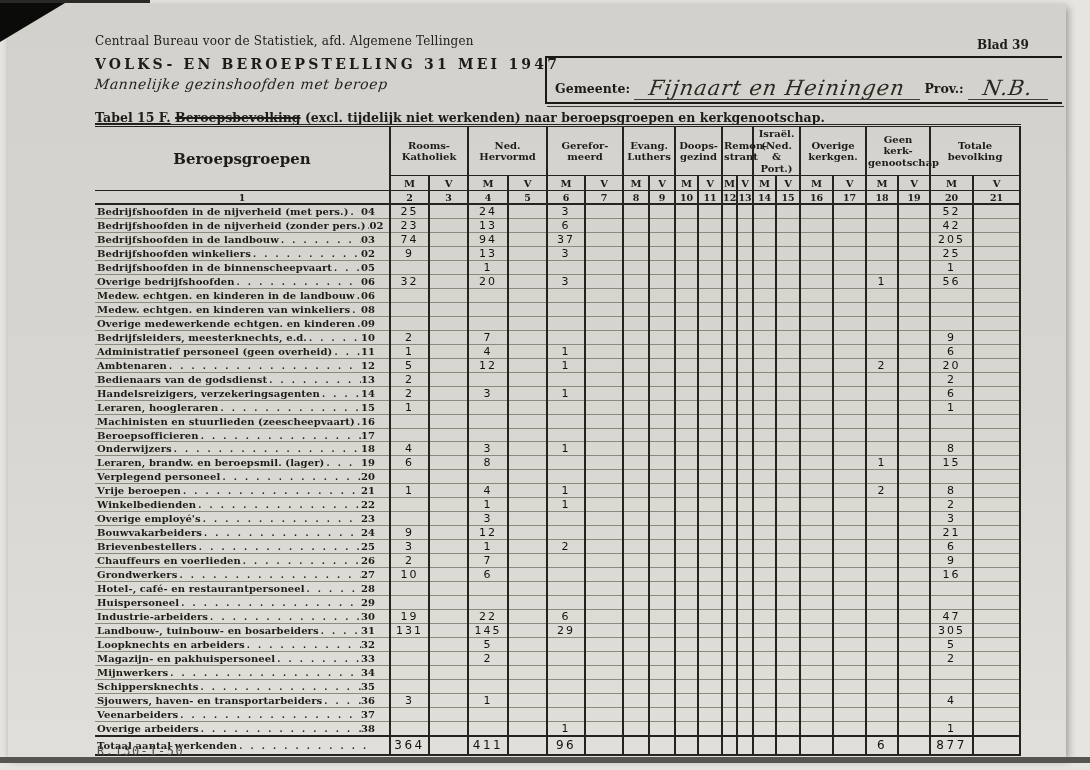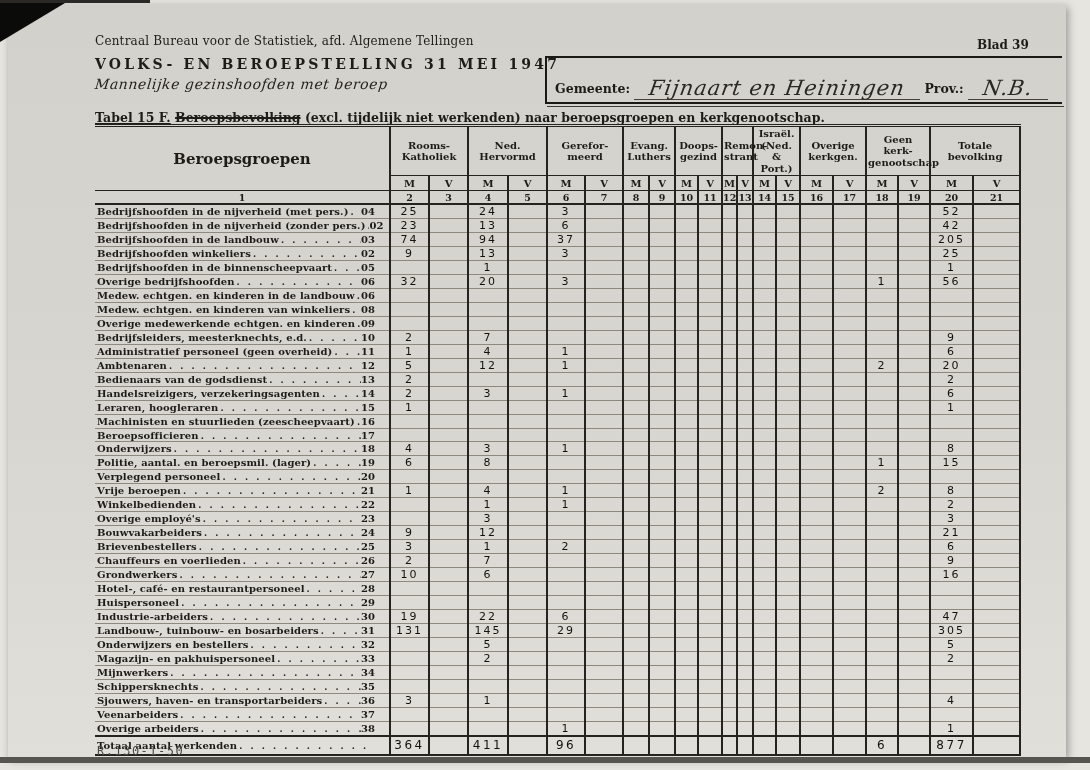--- a/index.html
+++ b/index.html
@@ -710,21 +710,21 @@
         <td class="dcell"></td>
         <td class="dcell"></td>
         <td class="dcell"></td>
         <td class="dcell"></td>
         <td class="dcell hv">8</td>
         <td class="dcell"></td>
       </tr>
       <tr>
         <td class="lab-cell">
           <div class="lab">
-            <span class="rlabel">Politie, aantal. en beroepsmil. (lager)</span>
+            <span class="rlabel">Leraren, brandw. en beroepsmil. (lager)</span>
             <span class="dots"></span>
             <span class="rnum">19</span>
           </div>
         </td>
         <td class="dcell hv">6</td>
         <td class="dcell"></td>
         <td class="dcell hv">8</td>
         <td class="dcell"></td>
         <td class="dcell"></td>
         <td class="dcell"></td>
@@ -1087,21 +1087,21 @@
         <td class="dcell"></td>
         <td class="dcell"></td>
         <td class="dcell"></td>
         <td class="dcell"></td>
         <td class="dcell hv">305</td>
         <td class="dcell"></td>
       </tr>
       <tr>
         <td class="lab-cell">
           <div class="lab">
-            <span class="rlabel">Onderwijzers en bestellers</span>
+            <span class="rlabel">Loopknechts en arbeiders</span>
             <span class="dots"></span>
             <span class="rnum">32</span>
           </div>
         </td>
         <td class="dcell"></td>
         <td class="dcell"></td>
         <td class="dcell hv">5</td>
         <td class="dcell"></td>
         <td class="dcell"></td>
         <td class="dcell"></td>

